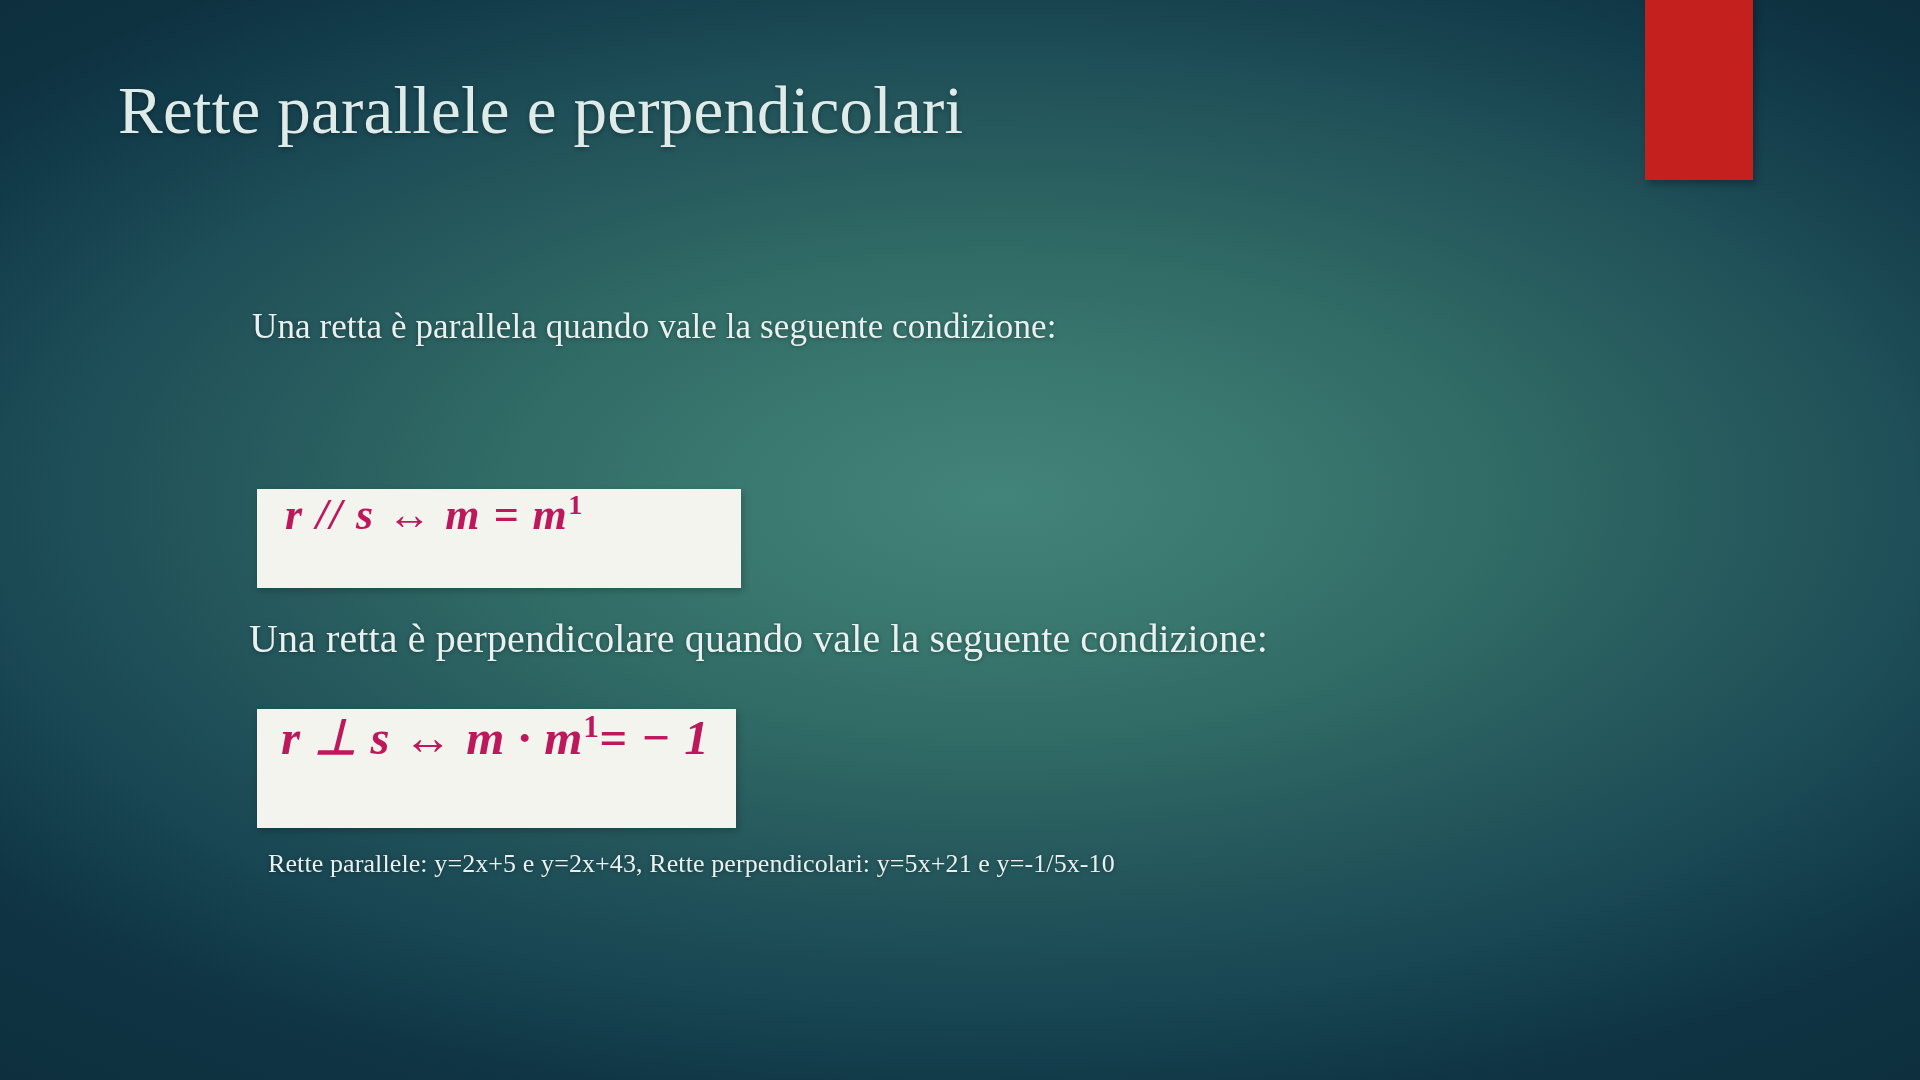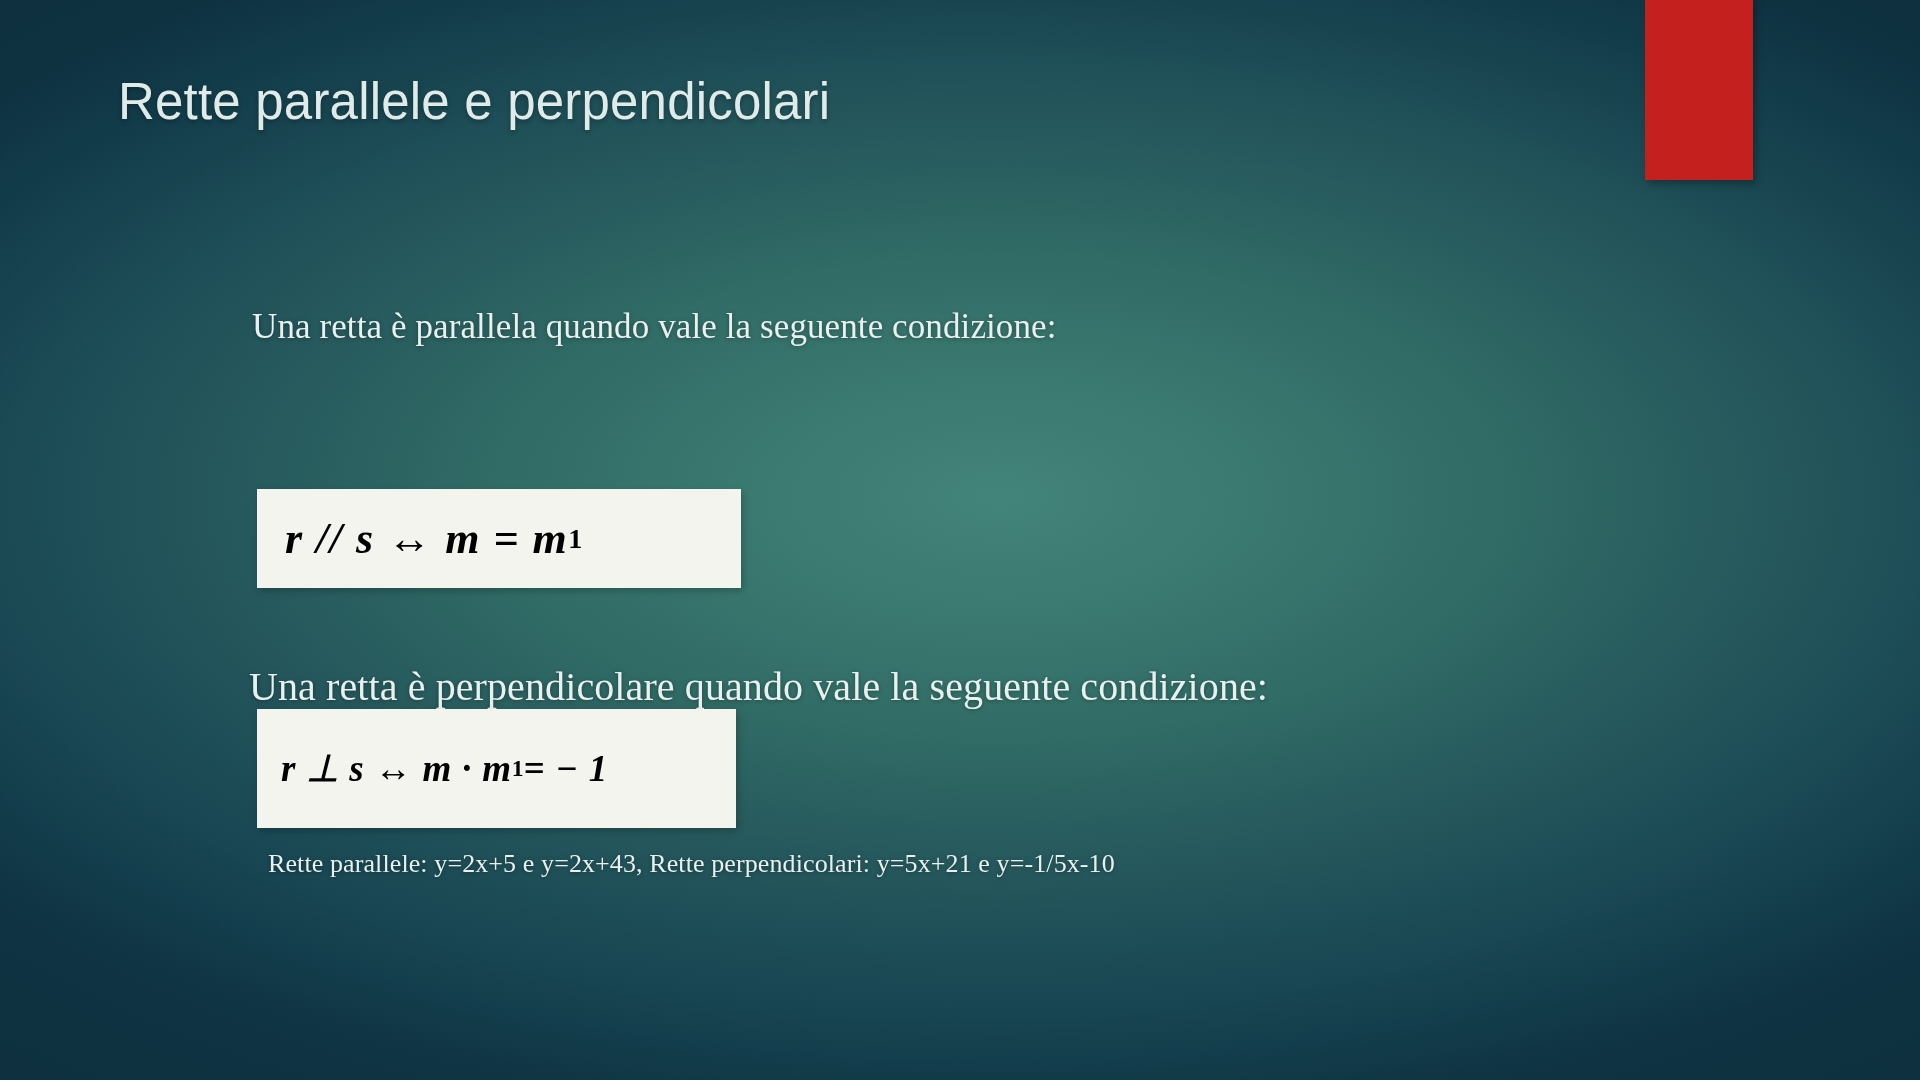--- a/index.html
+++ b/index.html
@@ -48,27 +48,28 @@
     background: #c4201e;
     box-shadow: 3px 4px 7px rgba(0,0,0,0.28);
     z-index: 3;
   }
 
   .slide-title {
     position: absolute;
     left: 118px;
     top: 74px;
     width: 1500px;
-    font-size: 51px;
+    font-size: 67px;
     font-weight: 300;
     letter-spacing: 0.2px;
     line-height: 1.08;
     color: #dfebe8;
     text-shadow: 0 2px 5px rgba(0,0,0,0.30);
     z-index: 2;
+    font-family: Liberation Serif, serif;
   }
 
   .body-line {
     position: absolute;
     color: #e8f1ef;
     font-weight: 400;
     text-shadow: 0 1px 4px rgba(0,0,0,0.34);
     z-index: 2;
     font-family: Liberation Serif, serif;
   }
@@ -78,41 +79,40 @@
     top: 307px;
     font-size: 35px;
     letter-spacing: 0.1px;
   }
 
   .line-perpendicolare {
     left: 249px;
     top: 615px;
     font-size: 40px;
     letter-spacing: 0.1px;
-    margin-top: 48px;
   }
 
   .line-examples {
     left: 268px;
     top: 848px;
     width: 1260px;
     font-size: 26px;
     line-height: 1.22;
     letter-spacing: 0.1px;
   }
 
   .formula-box {
     position: absolute;
     background: #f4f4ef;
     box-shadow: 2px 3px 7px rgba(0,0,0,0.22);
     display: flex;
-    align-items: center;
+    align-items: flex-start;
     z-index: 2;
     font-family: "Liberation Serif", serif;
-    color: #000000;
+    color: #be185d;
     white-space: nowrap;
   }
 
   .formula-parallel {
     left: 257px;
     top: 489px;
     width: 456px;
     height: 99px;
     padding-left: 28px;
     font-size: 44px;
@@ -120,21 +120,21 @@
     font-style: italic;
     letter-spacing: 1.5px;
   }
 
   .formula-perpendicular {
     left: 257px;
     top: 709px;
     width: 455px;
     height: 119px;
     padding-left: 24px;
-    font-size: 37px;
+    font-size: 49px;
     font-weight: bold;
     font-style: italic;
     letter-spacing: 0.8px;
   }
 
   .sub {
     font-size: 0.64em;
     vertical-align: -0.22em;
     font-style: normal;
     letter-spacing: 0;

